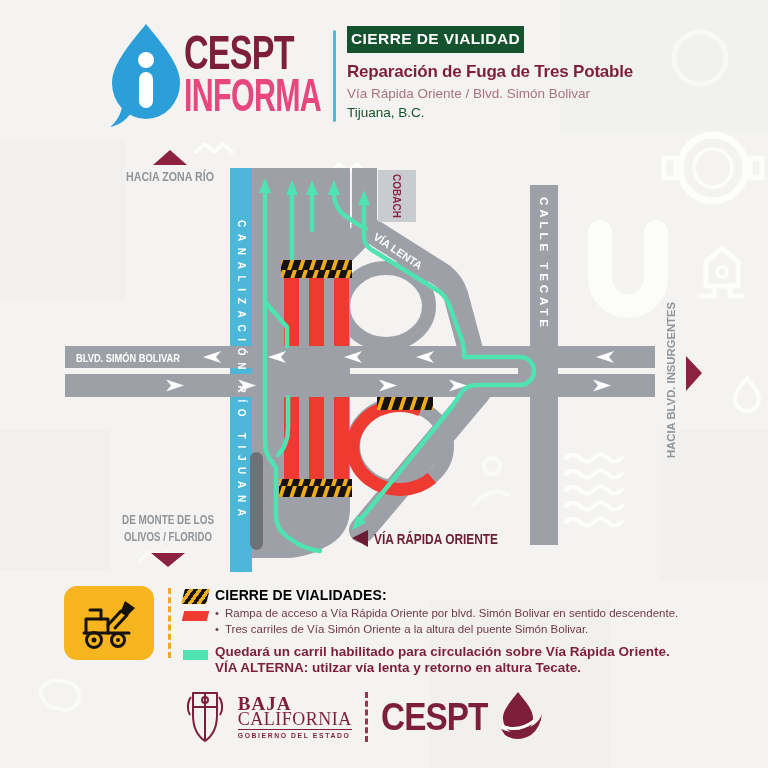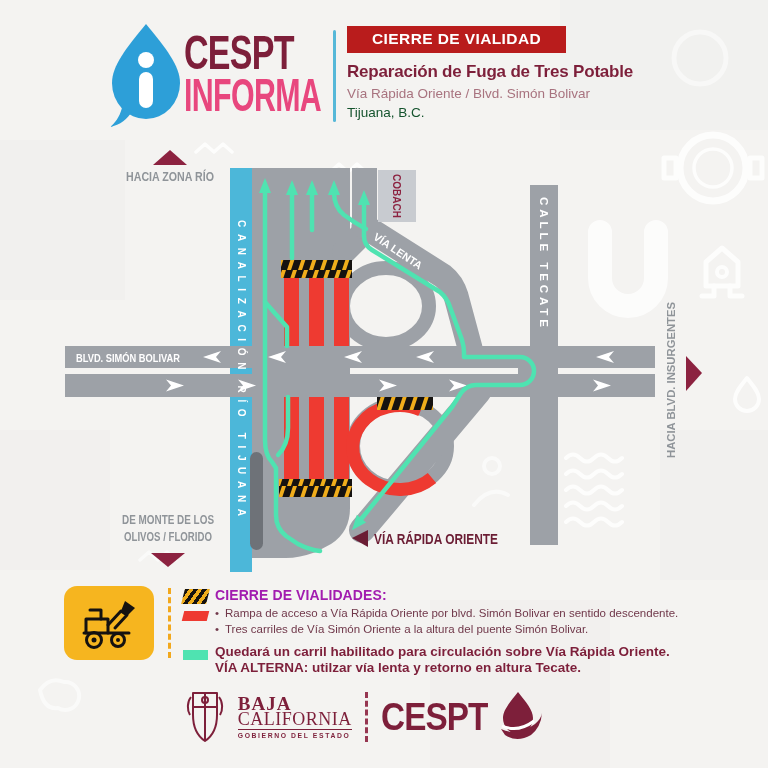--- a/index.html
+++ b/index.html
@@ -13,39 +13,39 @@
 
   
   #logo-drop{position:absolute;left:108px;top:22px;}
   #logo-text{position:absolute;left:184px;top:32px;}
   #logo-text .l1{display:block;font-weight:bold;font-size:46px;line-height:40px;color:#7d1f3a;
     letter-spacing:-1px;transform:scale(.74,1.04);transform-origin:left top;white-space:nowrap;}
   #logo-text .l2{display:block;font-weight:bold;font-size:46px;line-height:44px;color:#e8477e;
     letter-spacing:-1px;transform:scale(.66,1.02);transform-origin:left top;white-space:nowrap;}
   #header-divider{position:absolute;left:333px;top:30px;width:3px;height:92px;background:#56b8d8;border-radius:2px;}
   #header-block{position:absolute;left:347px;top:26px;}
-  #header-badge{display:inline-block;background:#b91c1c;color:#fff;font-weight:bold;
-    font-size:15.5px;letter-spacing:.4px;padding:4px 25px 5px;}
+  #header-badge{display:inline-block;background:#14532d;color:#fff;font-weight:bold;
+    font-size:15.5px;letter-spacing:.4px;padding:4px 4px 5px;}
   #header-title{margin-top:9px;font-size:17px;font-weight:bold;color:#7d1f3a;letter-spacing:-.2px;}
   #header-sub{margin-top:4px;font-size:13.5px;color:#a8737f;}
   #header-loc{margin-top:4px;font-size:13.5px;color:#14532d;}
 
   
   #legend{position:absolute;left:64px;top:586px;width:660px;display:flex;align-items:flex-start;}
   #legend-icon-box{width:90px;height:74px;background:#f6b51f;border-radius:13px;flex:0 0 auto;
     display:flex;align-items:center;justify-content:center;}
   #legend-divider{width:0;height:70px;border-left:3px dashed #f2a81d;margin:2px 12px 0 14px;flex:0 0 auto;}
   #legend-body{flex:1;padding-top:1px;}
   .legend-row{display:flex;align-items:flex-start;}
   .swatch-col{width:32px;flex:0 0 auto;padding-top:2px;}
   .swatch-hazard{width:25px;height:15px;transform:skewX(-14deg);
     background:repeating-linear-gradient(115deg,#151210 0 4px,#f0ad1b 4px 8px);}
   .swatch-red{width:25px;height:10px;background:#ee3a31;margin-top:7px;transform:skewX(-14deg);}
   .swatch-teal{width:25px;height:10px;background:#4fe3b1;margin-top:4px;}
-  #legend-heading{font-size:14px;font-weight:bold;color:#a21caf;letter-spacing:.1px;}
+  #legend-heading{font-size:14px;font-weight:bold;color:#000000;letter-spacing:.1px;}
   #legend-list{margin:4px 0 0 0;padding:0;list-style:none;}
   #legend-list li{font-size:11.5px;color:#70384a;margin-top:4px;padding-left:10px;position:relative;}
   #legend-list li::before{content:"•";position:absolute;left:0;color:#70384a;}
   .legend-bold{font-size:13.5px;font-weight:bold;color:#7d1f3a;line-height:16px;}
   .row2{margin-top:9px;}
 
   
   #footer{position:absolute;left:0;top:688px;width:728px;display:flex;justify-content:center;
     align-items:center;gap:13px;}
   #gov-text{text-align:left;color:#7d1f3a;font-family:"Liberation Serif",serif;}

